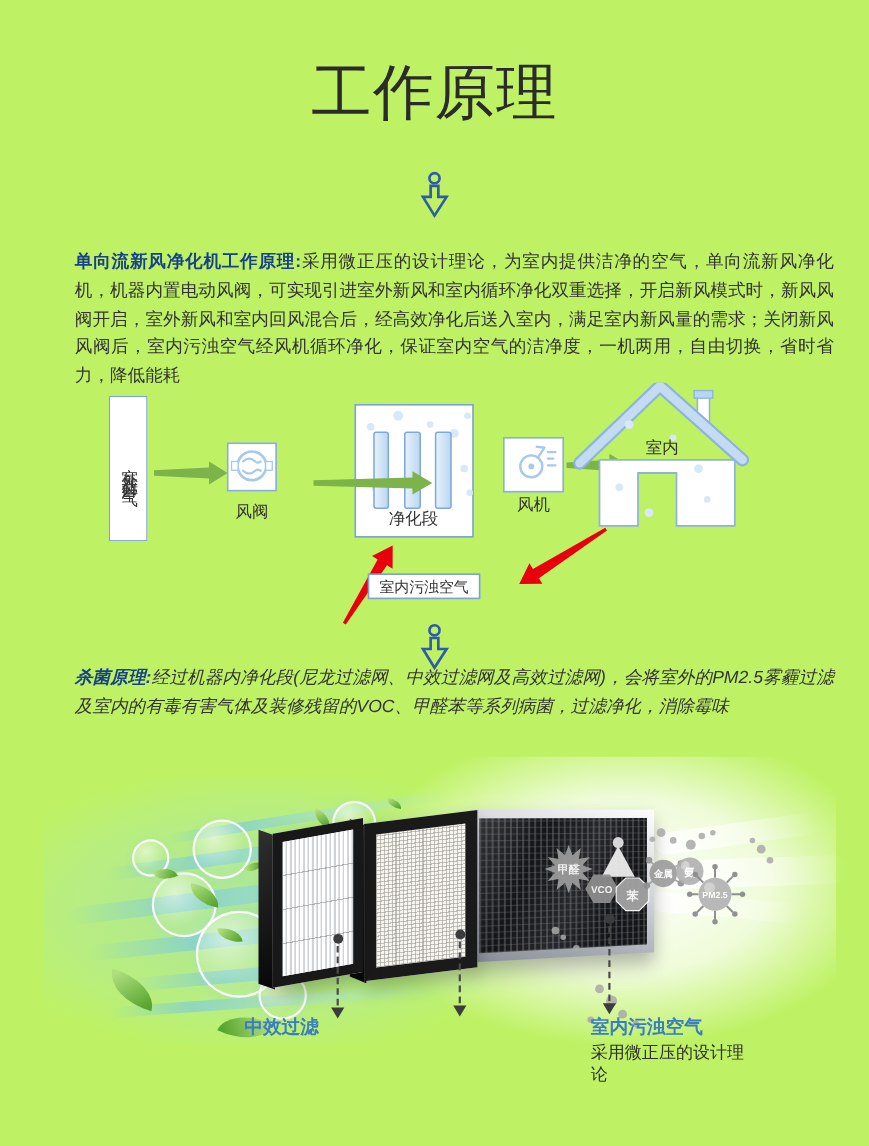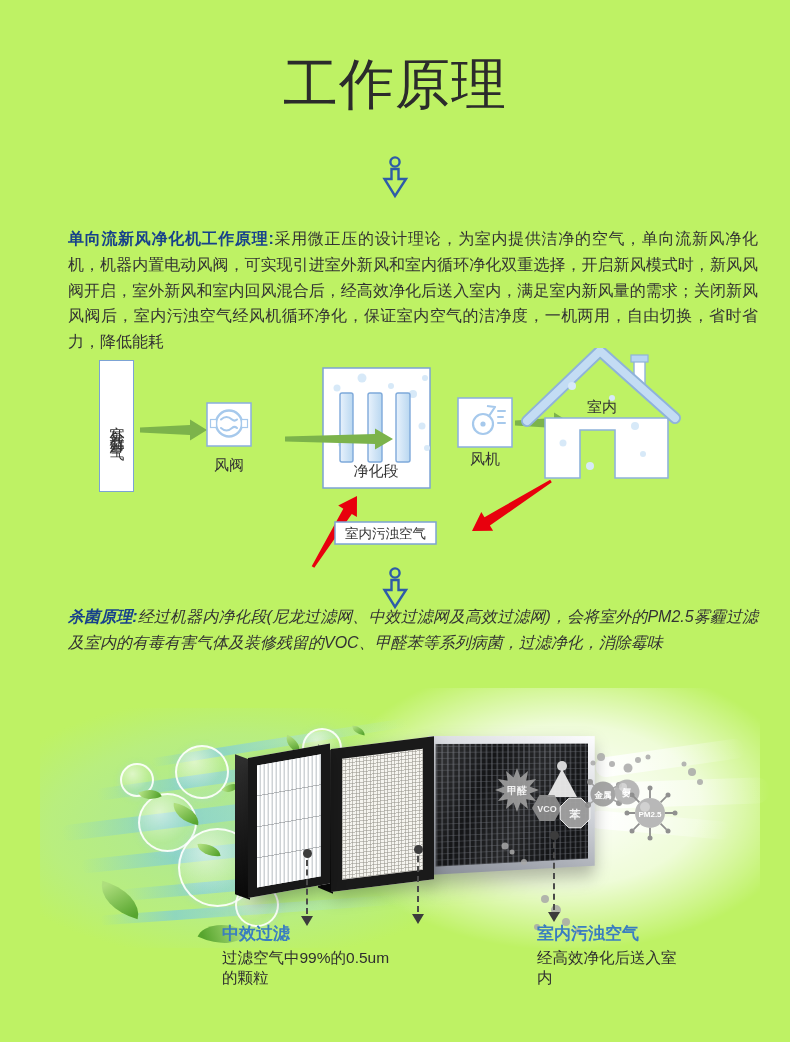--- a/index.html
+++ b/index.html
@@ -319,20 +319,19 @@
     <div class="darrow-head"></div>
   </div>
   <div class="darrow" style="left:548px;top:831px;">
     <div class="darrow-dot"></div>
     <div class="darrow-line" style="height:68px;"></div>
     <div class="darrow-head"></div>
   </div>
 
   <div class="flabel" style="left:222px;top:922px;width:172px;">
     <div class="flabel-title">中效过滤</div>
-    <div class="flabel-desc">过滤空气中99%的0.5um的颗粒</div>
   </div>
   <div class="flabel" style="left:537px;top:922px;width:142px;">
     <div class="flabel-title">室内污浊空气</div>
-    <div class="flabel-desc">经高效净化后送入室内</div>
+    <div class="flabel-desc">采用微正压的设计理论</div>
   </div>
 
 </div>
 
 </body></html>

